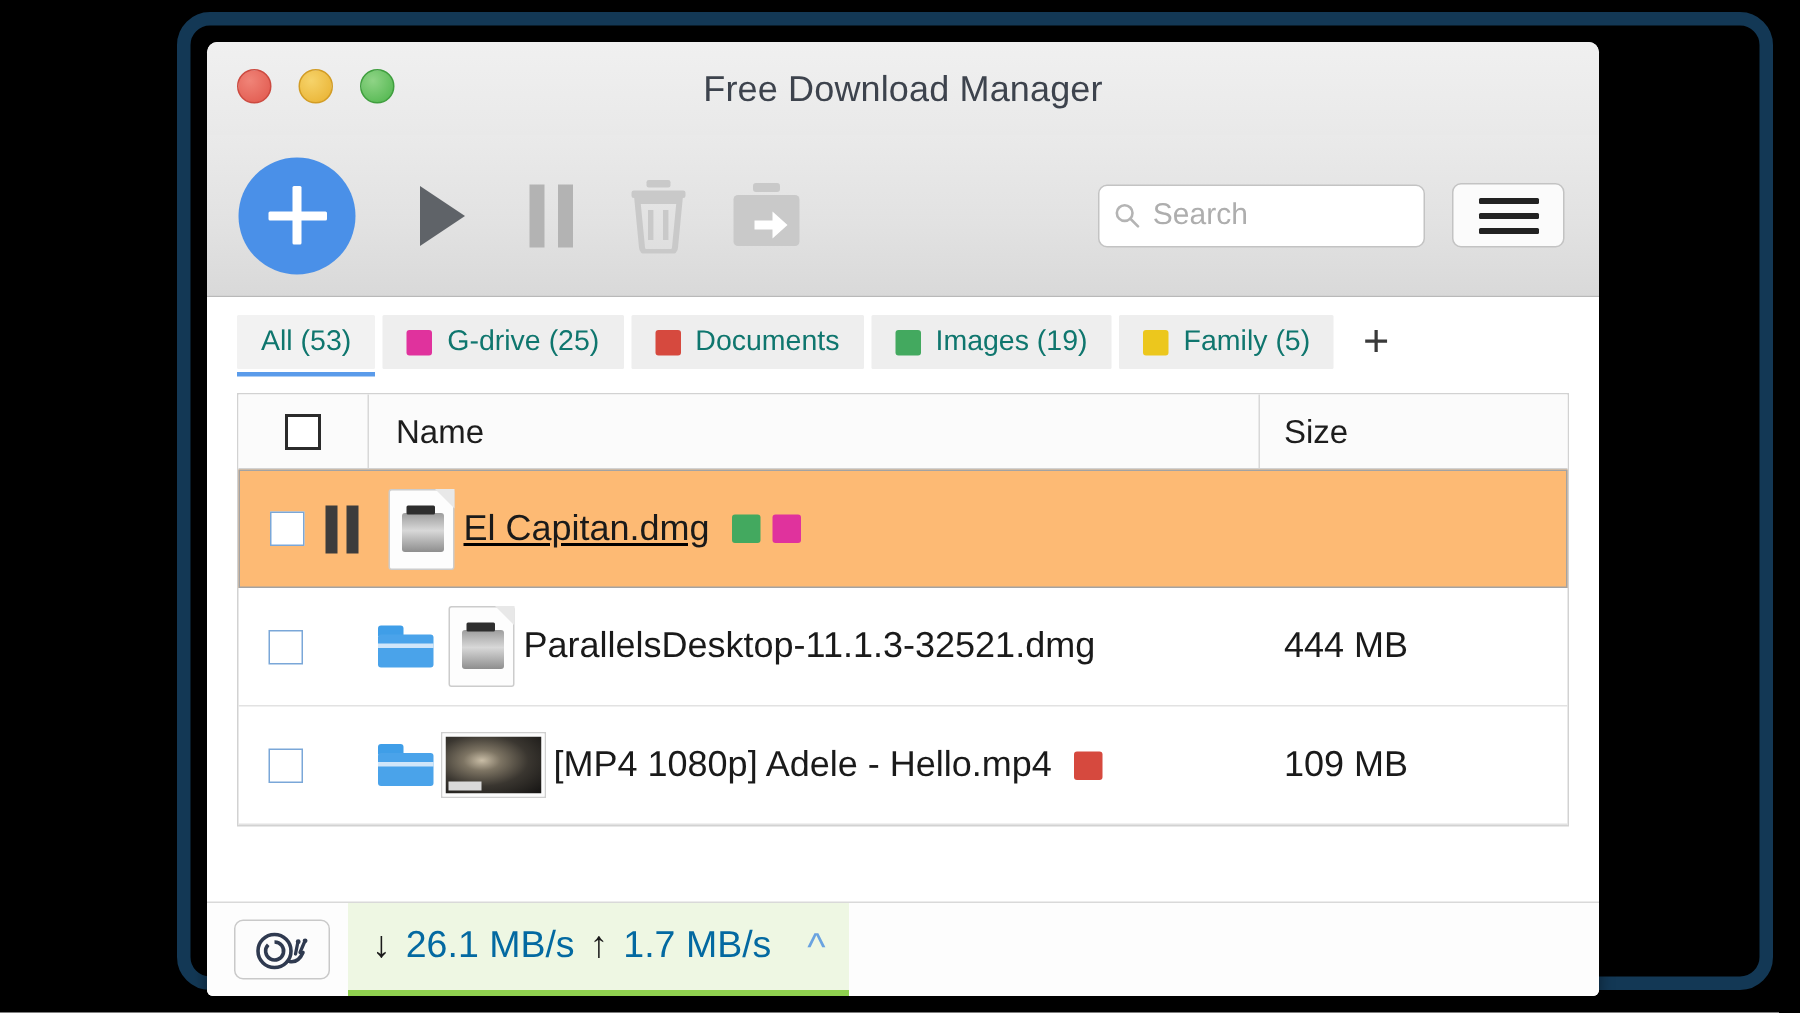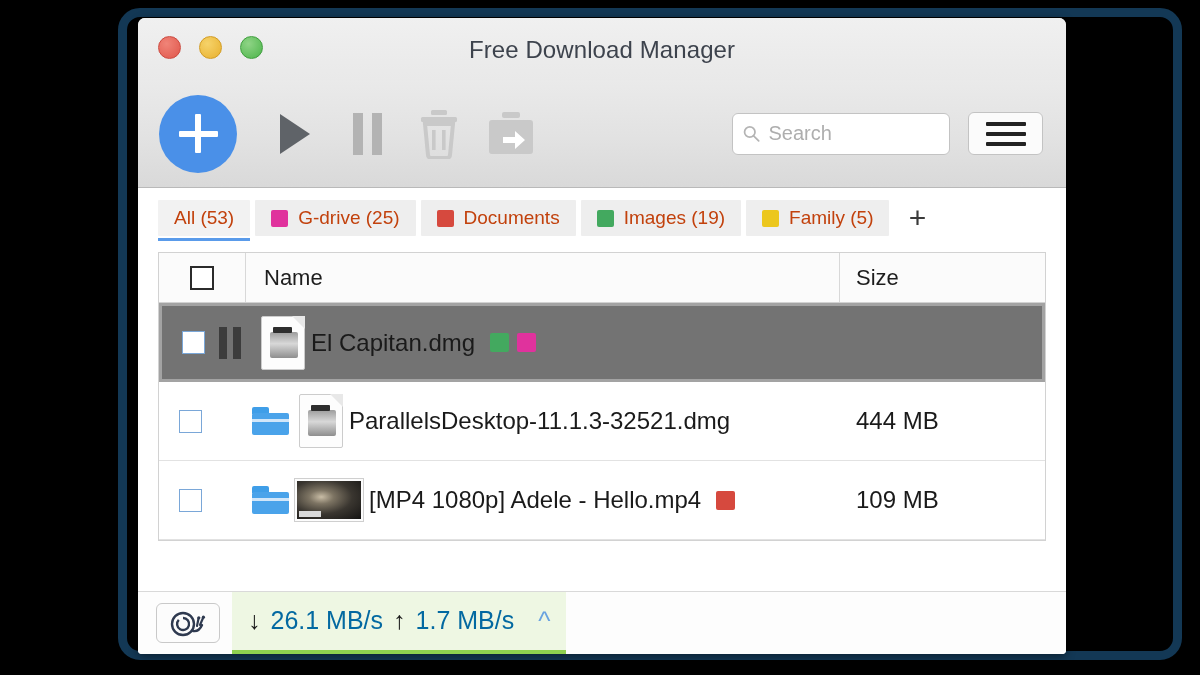--- a/index.html
+++ b/index.html
@@ -16,21 +16,21 @@
     left:118px; top:8px;
     width:1064px; height:652px;
     border:9px solid #133855;
     border-radius:22px;
     background:#000;
   }
 
   
   #window {
     position:absolute;
-    left:138px; top:18px;
+    left:138px; top:28px;
     width:928px; height:636px;
     background:#ffffff;
     border-radius:7px 7px 4px 4px;
     overflow:hidden;
     box-shadow:0 2px 10px rgba(0,0,0,.45);
   }
 
   
   .titlebar {
     position:relative;
@@ -110,21 +110,21 @@
   .tabbar {
     display:flex; align-items:center;
     padding:12px 0 10px 20px;
     background:#fff;
     gap:5px;
   }
   .tab {
     display:flex; align-items:center; gap:10px;
     height:36px; padding:0 16px;
     background:#eeeeee;
-    font-size:19px; color:#c2410c;
+    font-size:19px; color:#0f766e;
     cursor:pointer;
     position:relative;
     border-radius:1px;
   }
   .tab.active { background:#f2f2f2; }
   .tab.active:after {
     content:""; position:absolute; left:0; right:0; bottom:-5px;
     height:3px; background:#5a9bea;
   }
   .tab .swatch { width:17px; height:17px; border-radius:2px; }
@@ -155,21 +155,21 @@
   .col-size  { width:205px; padding-left:16px; display:flex; align-items:center; height:100%; }
 
   .hchk { width:24px; height:24px; border:2px solid #2b2b2b; background:#fff; }
 
   .trow {
     display:flex; align-items:center;
     height:79px;
     border-bottom:1px solid #e2e2e2;
     position:relative;
   }
-  .trow.selected { background:#737373; border:3px solid #a3a3a3; }
+  .trow.selected { background:#fdba74; border:1px solid #a3a3a3;text-decoration:underline; }
   .trow .cell-check { width:87px; display:flex; align-items:center; padding-left:20px; gap:14px; }
   .rchk { width:23px; height:23px; border:1.5px solid #7aa7d8; background:#fff; flex:none; cursor:pointer; }
   .pause-small { display:flex; gap:6px; flex:none; }
   .pause-small span { width:8px; height:32px; background:#3c3c3c; }
 
   .cell-name { flex:1; display:flex; align-items:center; gap:0; padding-left:6px; min-width:0; }
   .fname { font-size:24px; color:#1a1a1a; white-space:nowrap; }
   .tags { display:flex; gap:8px; margin-left:15px; }
   .tag { width:19px; height:19px; border-radius:2px; }
 

